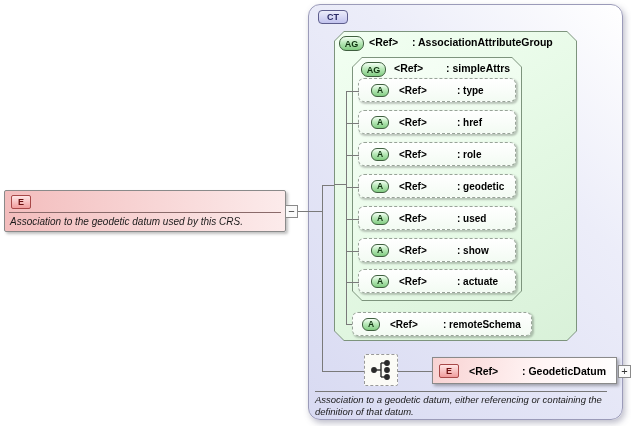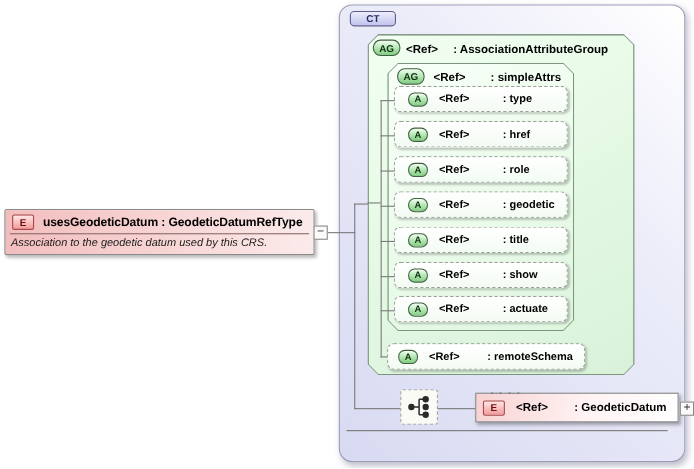--- a/index.html
+++ b/index.html
@@ -6,21 +6,21 @@
   .stage{position:relative;width:631px;height:426px;overflow:hidden;
          font-family:"Liberation Sans","DejaVu Sans",sans-serif;background:#fff;}
   .hline{position:absolute;height:1px;background:#7a7a7a;}
   .vline{position:absolute;width:1px;background:#7a7a7a;}
 
   
   .badge{display:inline-flex;align-items:center;justify-content:center;
          font-weight:bold;box-sizing:border-box;flex:none;}
   .badge-e{width:20px;height:14px;border:1px solid #a84848;border-radius:2px;
            background:linear-gradient(#ffe6e6,#f09c9c);color:#6b0f0f;font-size:9px;}
-  .badge-ct{width:42px;height:14px;border:1px solid #5d5d8c;border-radius:4px;
+  .badge-ct{width:30px;height:14px;border:1px solid #5d5d8c;border-radius:4px;
            background:linear-gradient(#ecedfa,#c2c3ee);color:#2b2b66;font-size:9px;}
   .badge-ag{width:25px;height:15px;border:1px solid #3f5f3f;border-radius:7px;
            background:linear-gradient(#f4fff4,#b9e9b9 45%,#82cc82);color:#103210;font-size:9px;}
   .badge-a{width:18px;height:13px;border:1px solid #3f5f3f;border-radius:6px;
            background:linear-gradient(#f4fff4,#b9e9b9 45%,#82cc82);color:#103210;font-size:8.5px;}
 
   
   .el-box{position:absolute;left:4px;top:190px;width:282px;height:42px;box-sizing:border-box;
           border:1px solid #8a8a8a;border-radius:2px;
           background:linear-gradient(to right,#f3bdbd,#fcebeb);
@@ -46,21 +46,21 @@
   .oct{position:absolute;}
   .oct-b{position:absolute;inset:0;background:#7d947d;
      filter:drop-shadow(2px 2px 2px rgba(60,80,60,.4));
      clip-path:polygon(10px 0,calc(100% - 10px) 0,100% 10px,100% calc(100% - 10px),
                        calc(100% - 10px) 100%,10px 100%,0 calc(100% - 10px),0 10px);}
   .oct-f{position:absolute;inset:1px;
      clip-path:polygon(9px 0,calc(100% - 9px) 0,100% 9px,100% calc(100% - 9px),
                        calc(100% - 9px) 100%,9px 100%,0 calc(100% - 9px),0 9px);}
   .f-assoc{background:linear-gradient(150deg,#f2fff2 0%,#e3f8e3 55%,#d9f1d9 100%);}
   .f-simple{background:linear-gradient(150deg,#f8fff8 0%,#e9fbe9 60%,#def5de 100%);}
-  .grp-head{position:absolute;left:5px;top:5px;display:flex;align-items:flex-end;white-space:nowrap;}
+  .grp-head{position:absolute;left:5px;top:5px;display:flex;align-items:flex-start;white-space:nowrap;}
   .xref{font-size:10.5px;font-weight:bold;color:#000;}
   .xname{font-size:10.5px;font-weight:bold;color:#000;}
 
   
   .attr-box{position:absolute;width:158px;height:24px;box-sizing:border-box;
       border:1px dashed #98a398;border-radius:6px;
       background:linear-gradient(#ffffff,#f3fbf3);
       box-shadow:1.5px 1.5px 2px rgba(0,0,0,.22);
       display:flex;align-items:center;padding-left:12px;}
   .attr-box .badge-a{margin-right:10px;}
@@ -86,21 +86,20 @@
       font-size:9.5px;font-style:italic;color:#1a1a1a;line-height:12px;}
 </style>
 </head>
 <body>
 
 <div class="stage">
 
   <div class="el-box">
     <div class="el-title-row">
       <span class="badge badge-e">E</span>
-      <span class="el-title">usesGeodeticDatum : GeodeticDatumRefType</span>
     </div>
     <div class="el-sep"></div>
     <div class="el-ann">Association to the geodetic datum used by this CRS.</div>
   </div>
 
   <div class="ct">
     <div class="ct-header">
       <span class="badge badge-ct">CT</span>
     </div>
 
@@ -147,21 +146,21 @@
           <span class="xname">: role</span>
         </div>
         <div class="attr-box" style="left:6px;top:117px;">
           <span class="badge badge-a">A</span>
           <span class="xref">&lt;Ref&gt;</span>
           <span class="xname">: geodetic</span>
         </div>
         <div class="attr-box" style="left:6px;top:149px;">
           <span class="badge badge-a">A</span>
           <span class="xref">&lt;Ref&gt;</span>
-          <span class="xname">: title</span>
+          <span class="xname">: used</span>
         </div>
         <div class="attr-box" style="left:6px;top:181px;">
           <span class="badge badge-a">A</span>
           <span class="xref">&lt;Ref&gt;</span>
           <span class="xname">: show</span>
         </div>
         <div class="attr-box" style="left:6px;top:212px;">
           <span class="badge badge-a">A</span>
           <span class="xref">&lt;Ref&gt;</span>
           <span class="xname">: actuate</span>
@@ -201,20 +200,21 @@
     </div>
     <div class="occurs" style="left:92px;top:351px;">[1]..[1]</div>
 
     <div class="gd-box">
       <span class="badge badge-e">E</span>
       <span class="xref">&lt;Ref&gt;</span>
       <span class="xname">: GeodeticDatum</span>
     </div>
 
     <div class="ct-sep"></div>
+    <div class="ct-ann">Association to a geodetic datum, either referencing or containing the definition of that datum.</div>
   </div>
 
   <div class="hline" style="left:298px;top:211px;width:25px;"></div>
   <div class="toggle-box" style="left:285px;top:205px;">
     <span>−</span>
   </div>
   <div class="toggle-box" style="left:618px;top:365px;">
     <span>+</span>
   </div>
 

